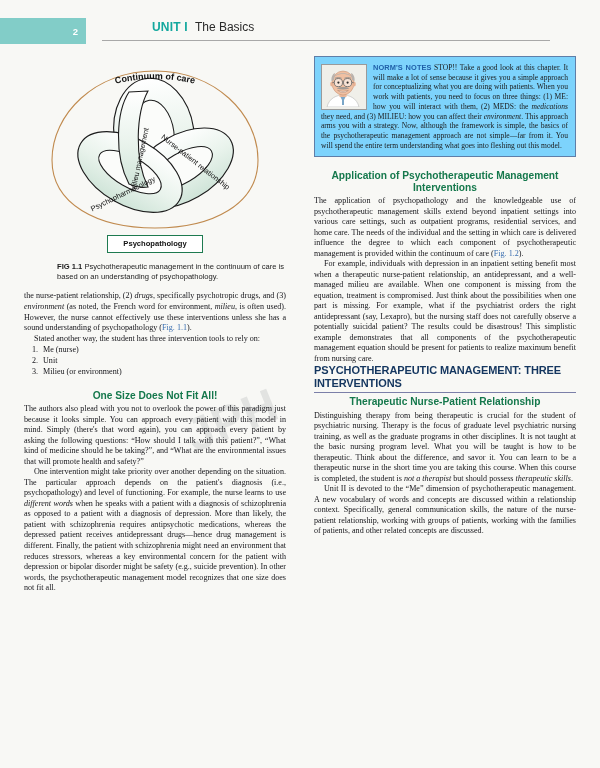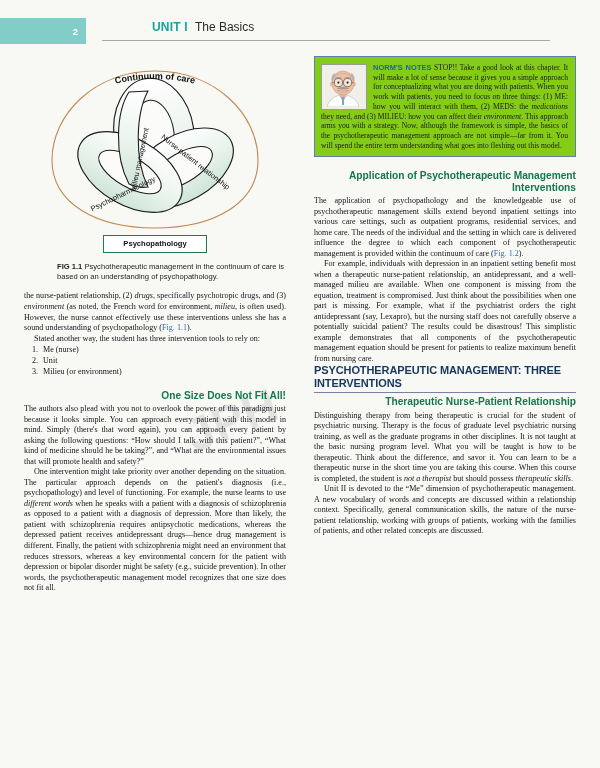--- a/index.html
+++ b/index.html
@@ -71,21 +71,21 @@
 
   
   .figure { margin: 0 0 9px 0; }
   .knotwrap {
     position: relative;
     width: 246px; height: 178px;
     margin: 0 auto;
   }
   .knotwrap svg { display: block; }
   .pp-box {
-    width: 104px; margin: 1px auto 3px;
+    width: 96px; margin: 1px auto 3px;
     border: 1.3px solid #1e7a50;
     background: #ffffff;
     text-align: center;
     font-family: "Liberation Sans", sans-serif;
     font-weight: bold;
     font-size: 7.6px;
     color: #111;
     padding: 3px 0 3px;
     box-sizing: border-box;
   }
@@ -128,28 +128,28 @@
   .a-rule {
     height: 1.6px; background: #7b7fa8; margin: 2px 0 3px;
   }
   h3.b-head {
     font-family: "Liberation Sans", sans-serif;
     font-size: 10.2px;
     font-weight: bold;
     color: #15784c;
     margin: 0 0 2px 0;
     line-height: 1.2;
-    text-align: right;
+    text-align: center;
   }
   h3.b-head.spaced { margin-top: 13px; }
 
   
   .norms {
     border: 1.2px solid #5f7ea8;
-    background: #84cc16;
+    background: #7dd3fc;
     padding: 6px 7px 5px 6px;
     box-sizing: border-box;
     width: 262px;
     margin-bottom: 13px;
   }
   .norms .body {
     font-size: 7.55px;
     line-height: 1.29;
     text-align: justify;
     color: #1a1a1a;

